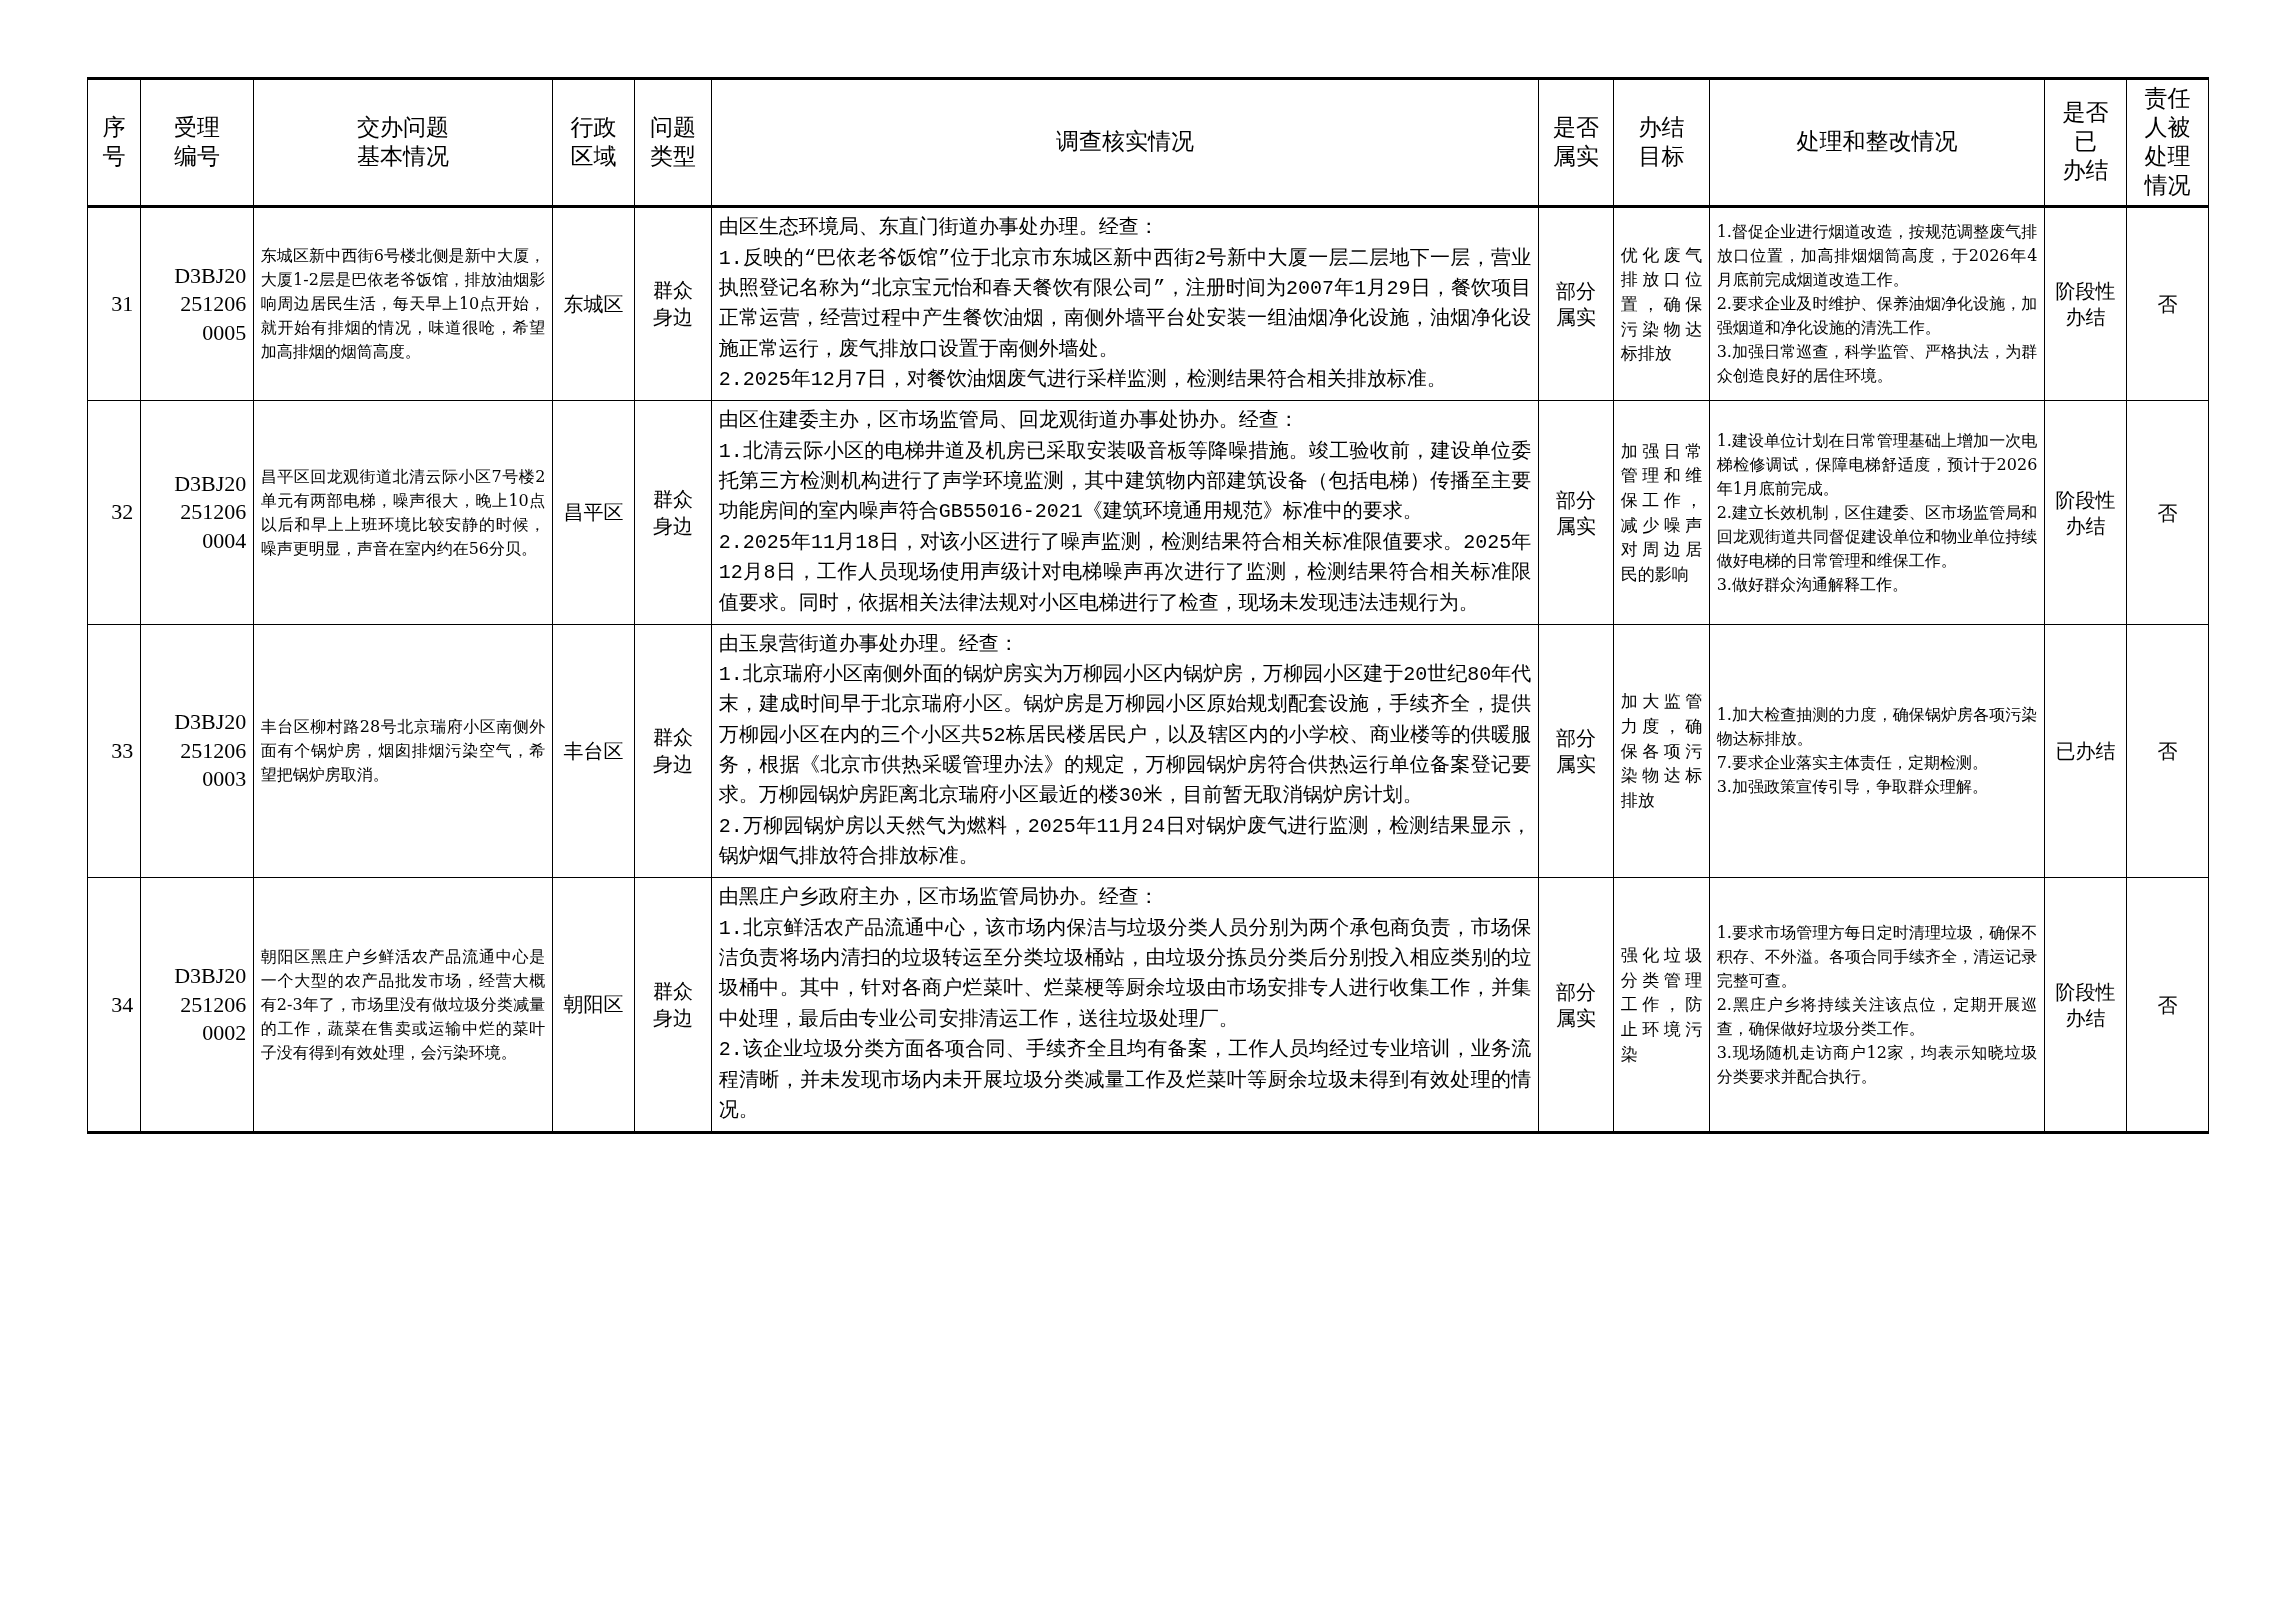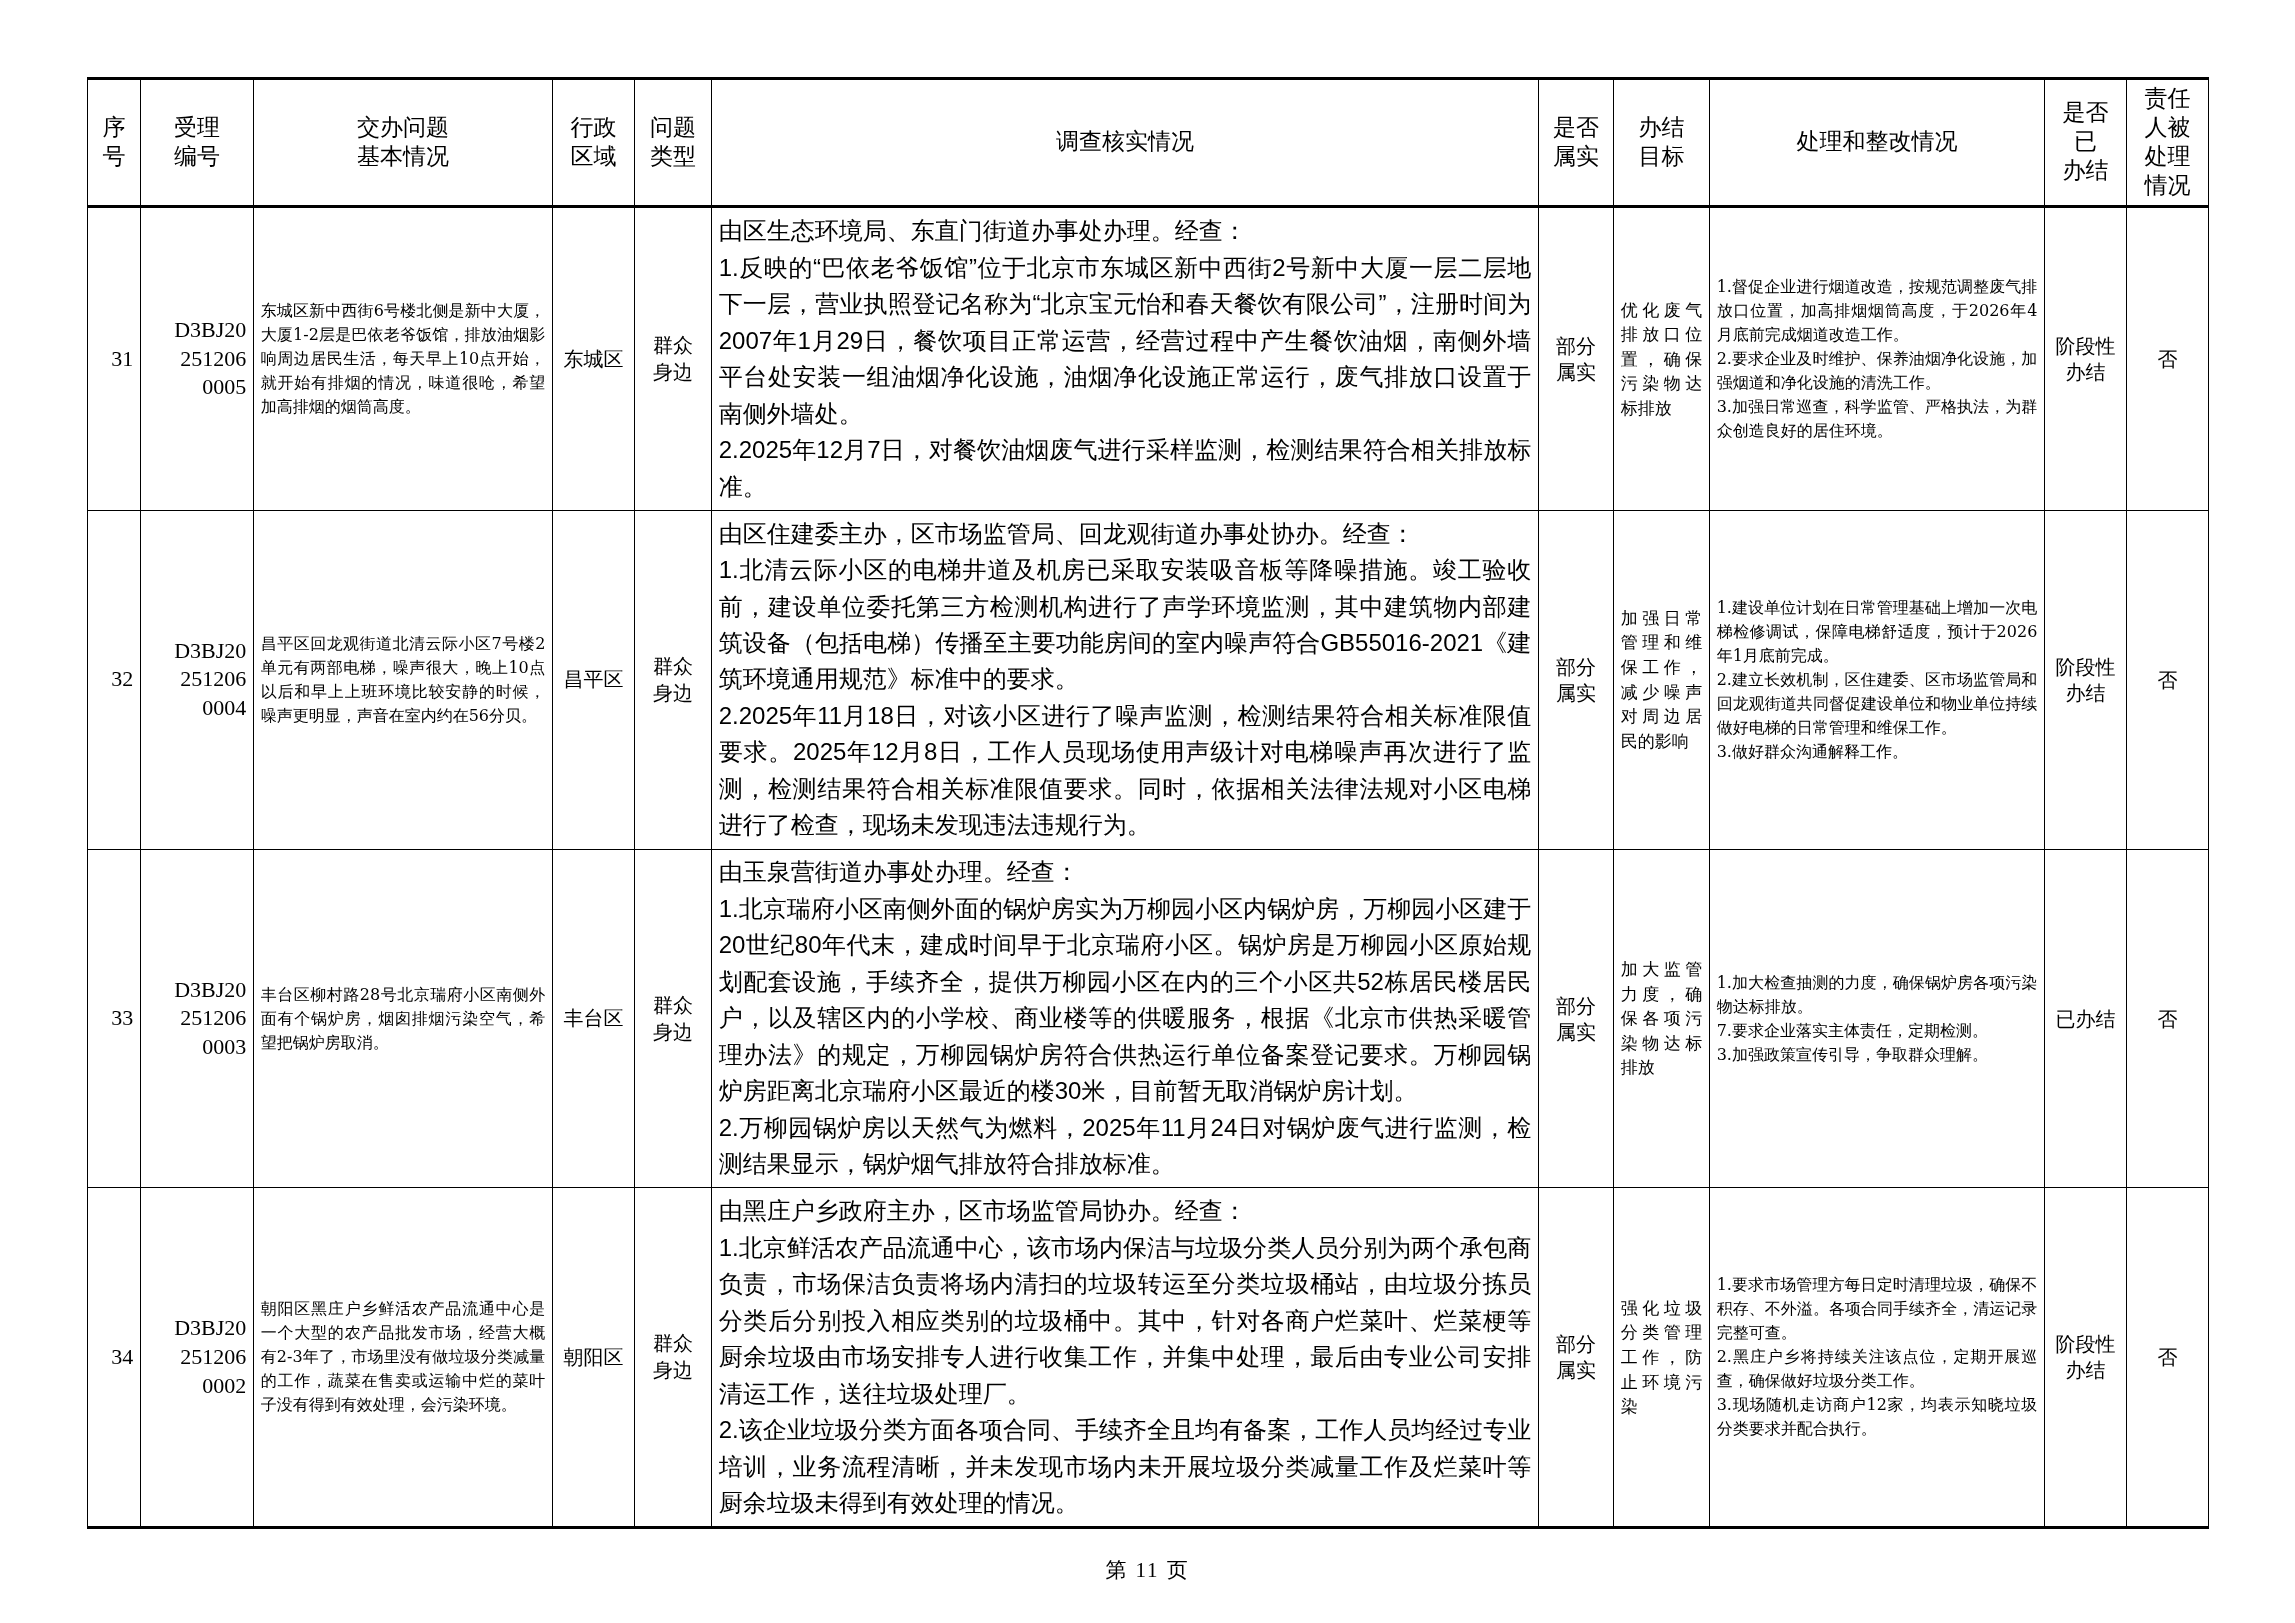--- a/index.html
+++ b/index.html
@@ -76,26 +76,26 @@
     text-align-last: left;
     font-family: "DejaVu Serif", "Liberation Serif", serif;
   }
   td.region, td.type {
     text-align: center;
     font-size: 20px;
     line-height: 1.35;
     font-family: "DejaVu Serif", "Liberation Serif", serif;
   }
   td.survey {
-    font-size: 24px;
+    font-size: 20px;
     line-height: 1.52;
     text-align: justify;
     text-align-last: left;
     vertical-align: middle;
-    font-family: Liberation Sans, sans-serif;
+    font-family: Liberation Mono, monospace;
     margin-left: 28px;
   }
   td.truth, td.done, td.person {
     text-align: center;
     font-size: 20px;
     line-height: 1.3;
     font-family: "DejaVu Serif", "Liberation Serif", serif;
   }
   td.goal {
     font-size: 17px;
@@ -360,15 +360,14 @@
               <div class="para">阶段性</div>
               <div class="para">办结</div>
             </td>
             <td class="person">
               <div class="para">否</div>
             </td>
           </tr>
         </tbody>
     </table>
   </div>
-  <div class="footer">第 11 页</div>
 </div>
 
 
 </body></html>

